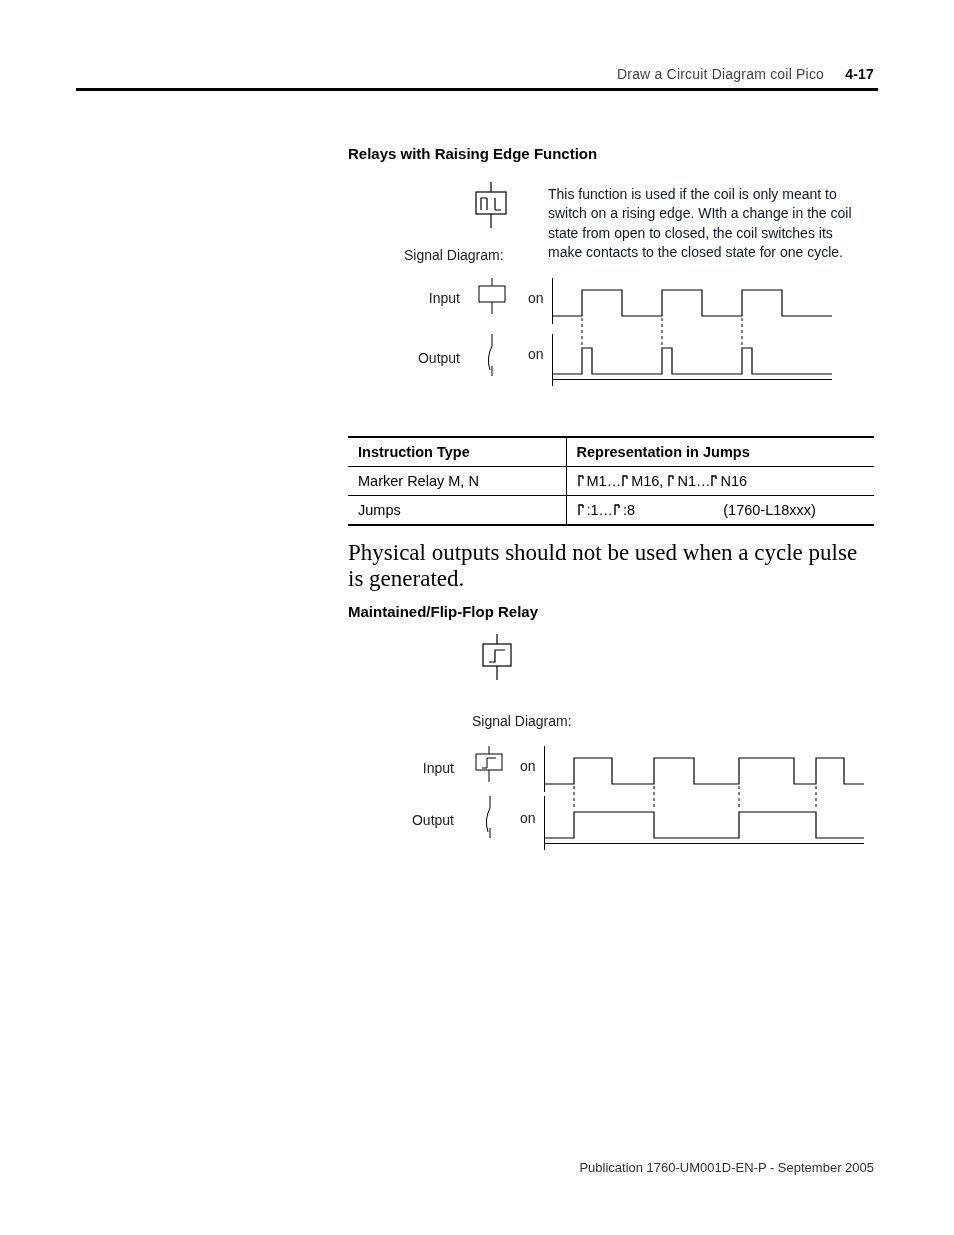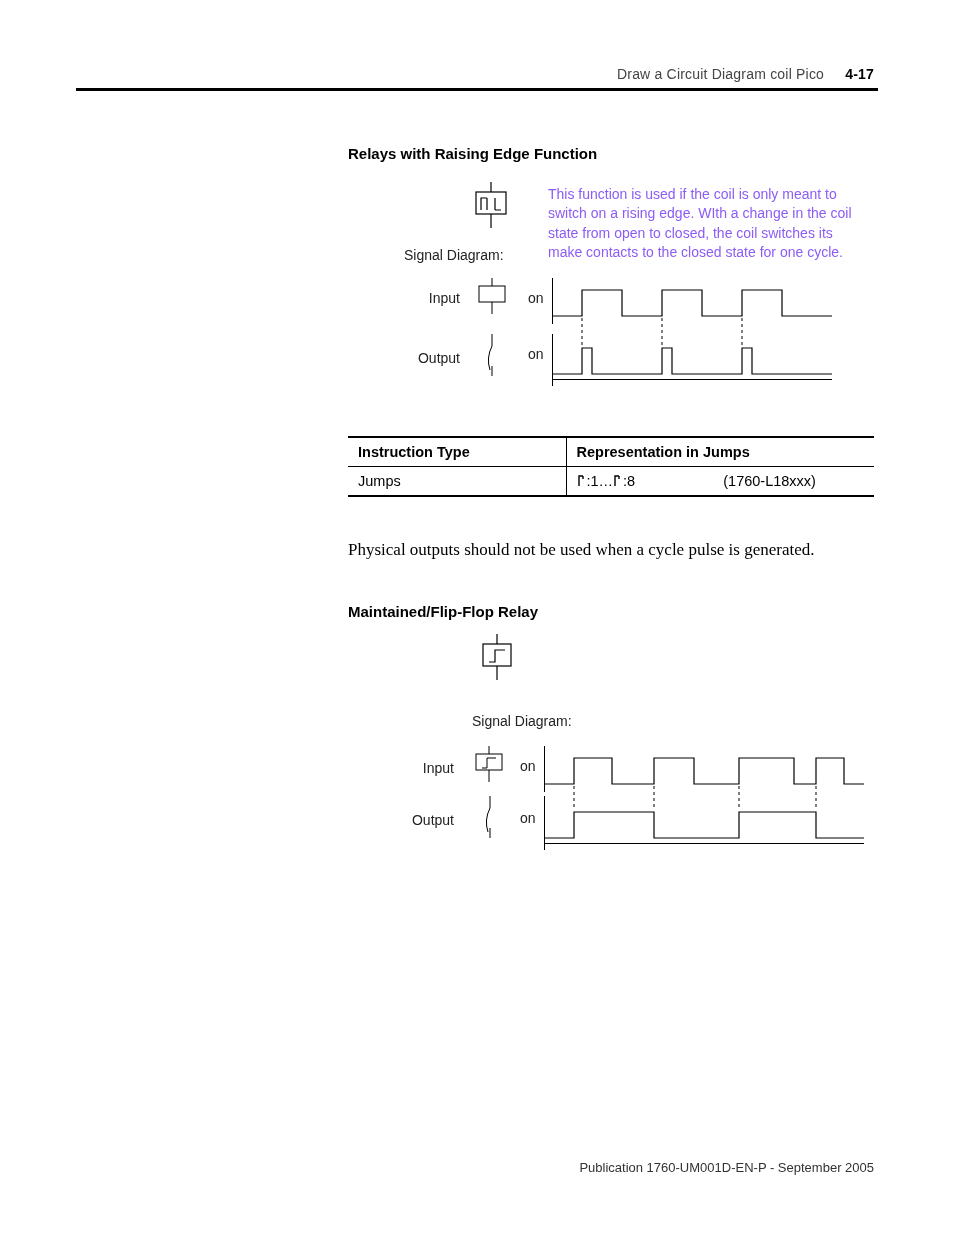--- a/index.html
+++ b/index.html
@@ -94,26 +94,26 @@
     position: absolute;
     bottom: 60px;
     right: 80px;
     font-size: 13px;
     color: #333;
   }
 
   
   .bodytext {
     font-family: Garamond, "Times New Roman", serif;
-    font-size: 17px;
+    font-size: 23px;
     color: #000;
   }
   .note-right {
     font-size: 14px;
-    color: #8b5cf6;
+    color: #0f172a;
     line-height: 1.38;
   }
   .sigdiag-label {
     font-size: 14px;
     color: #222;
   }
   .io-label {
     font-size: 14px;
     color: #222;
     text-align: right;
@@ -196,20 +196,34 @@
         <col>
       </colgroup>
     <thead>
       <tr>
         <th>Instruction Type</th>
         <th class="col-sep">Representation in Jumps</th>
       </tr>
     </thead>
     <tbody>
       <tr>
+        <td>Marker Relay M, N</td>
+        <td class="col-sep">
+          <svg width="10" height="14" style="vertical-align:-2px">
+              <path d="M2 12 L2 2 L6 2 M6 2 L6 5" stroke="#000" stroke-width="1.4" fill="none"></path>
+            </svg><span>M1…</span><svg width="10" height="14" style="vertical-align:-2px">
+              <path d="M2 12 L2 2 L6 2 M6 2 L6 5" stroke="#000" stroke-width="1.4" fill="none"></path>
+            </svg><span>M16, </span><svg width="10" height="14" style="vertical-align:-2px">
+              <path d="M2 12 L2 2 L6 2 M6 2 L6 5" stroke="#000" stroke-width="1.4" fill="none"></path>
+            </svg><span>N1…</span><svg width="10" height="14" style="vertical-align:-2px">
+              <path d="M2 12 L2 2 L6 2 M6 2 L6 5" stroke="#000" stroke-width="1.4" fill="none"></path>
+            </svg><span>N16</span>
+        </td>
+      </tr>
+      <tr>
         <td>Jumps</td>
         <td class="col-sep">
           <svg width="10" height="14" style="vertical-align:-2px">
               <path d="M2 12 L2 2 L6 2 M6 2 L6 5" stroke="#000" stroke-width="1.4" fill="none"></path>
             </svg><span>:1…</span><svg width="10" height="14" style="vertical-align:-2px">
               <path d="M2 12 L2 2 L6 2 M6 2 L6 5" stroke="#000" stroke-width="1.4" fill="none"></path>
             </svg><span>:8</span>
           <span style="display:inline-block;width:80px"></span>
           <span>(1760-L18xxx)</span>
         </td>

